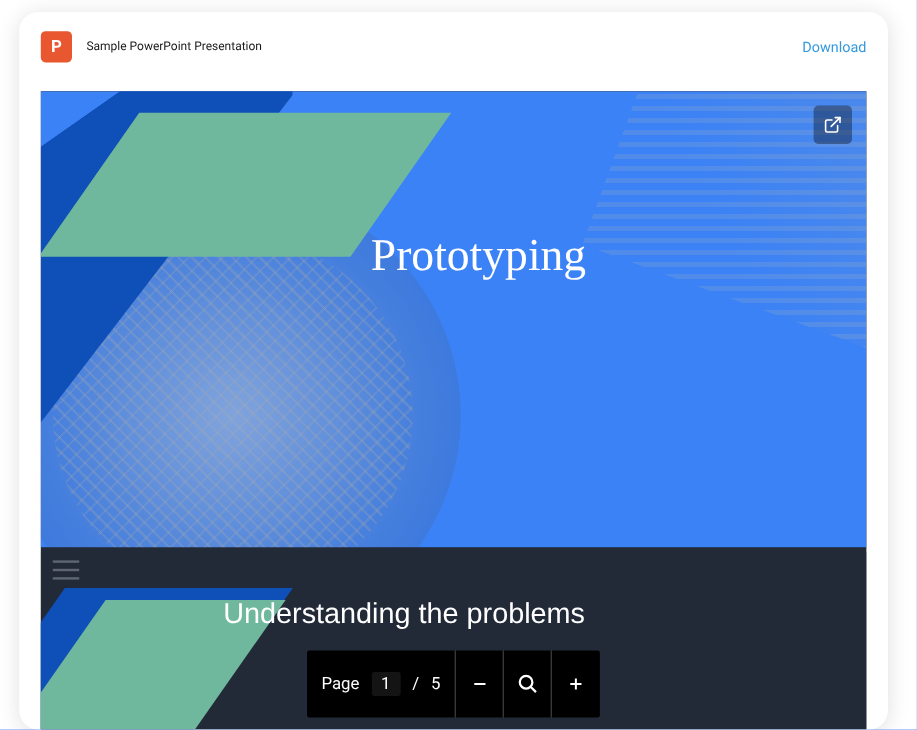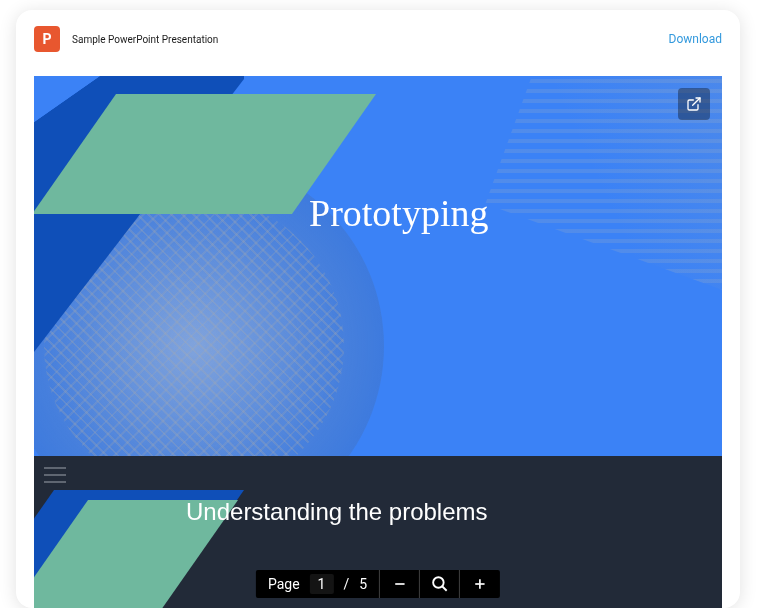--- a/index.html
+++ b/index.html
@@ -197,21 +197,21 @@
     }
     
     .controls {
       position: absolute;
       left: 50%;
       transform: translateX(-50%);
       bottom: 10px;
       background: #000;
       display: flex;
       align-items: center;
-      height: 28px;
+      height: 56px;
       color: #fff;
       font-size: 14px;
       border-radius: 2px;
     }
     .controls .seg {
       display: flex;
       align-items: center;
       justify-content: center;
       padding: 0 12px;
       height: 100%;

